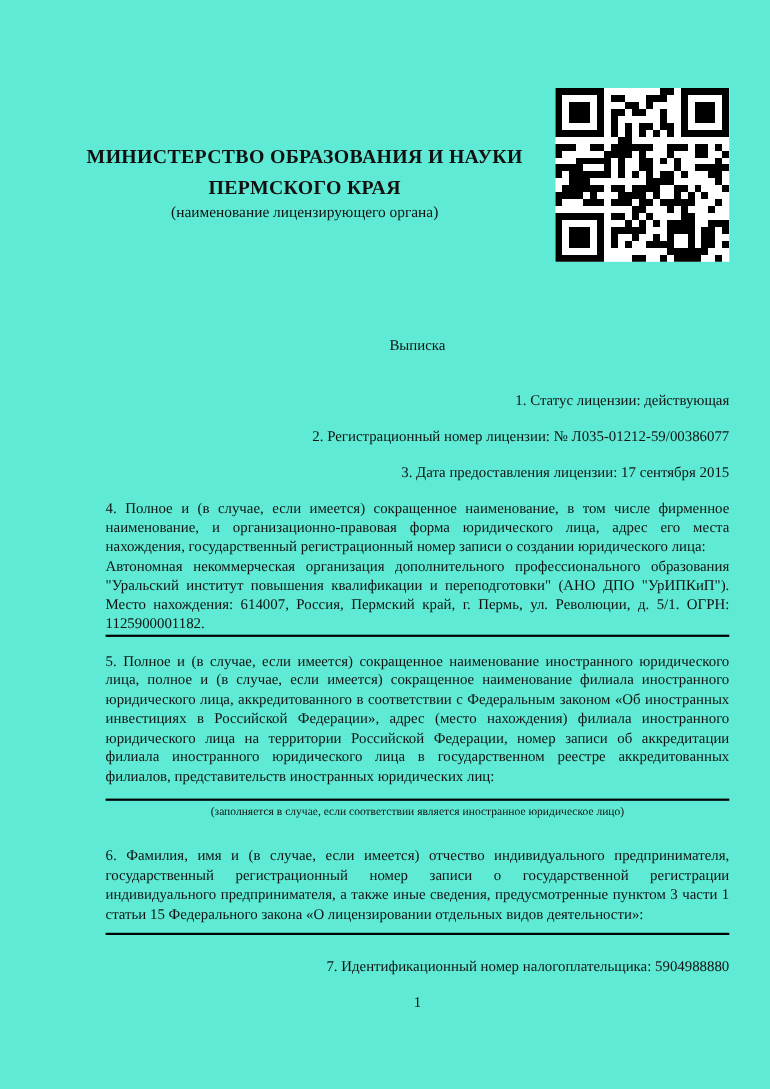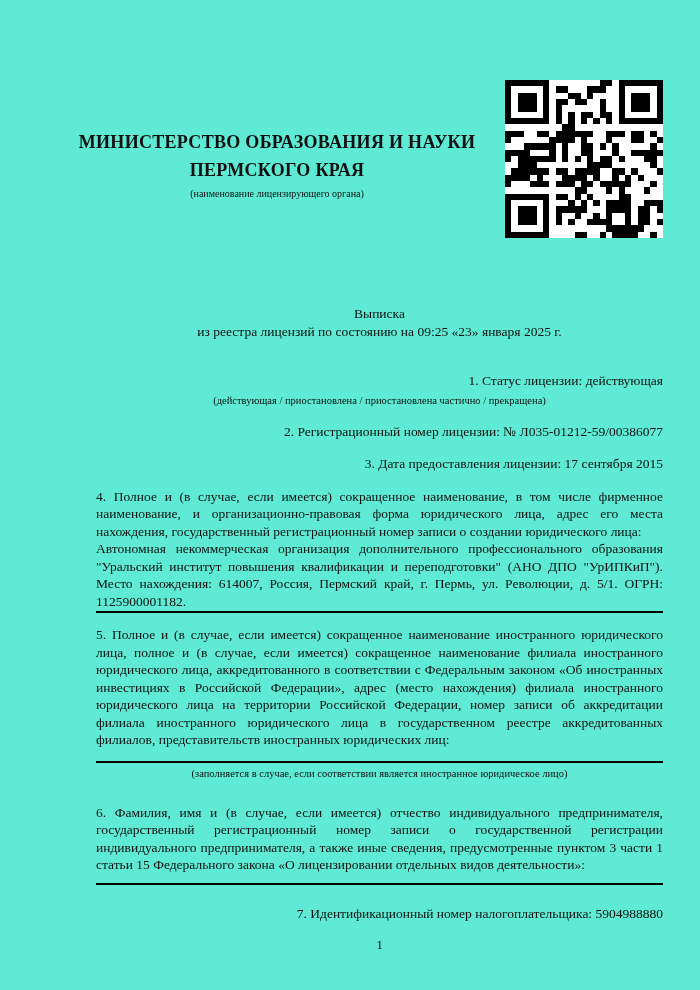--- a/index.html
+++ b/index.html
@@ -33,21 +33,21 @@
     width: 430px;
     text-align: center;
   }
   .ministry-name {
     font-weight: bold;
     font-size: 18px;
     line-height: 28px;
     letter-spacing: 0.3px;
   }
   .ministry-caption {
-    font-size: 10px;
+    font-size: 14px;
     line-height: 13px;
     margin-top: 3px;
   }
   .qr-box {
     position: absolute;
     top: 80px;
     right: 37px;
     width: 158px;
     height: 158px;
     background: #ffffff;
@@ -331,28 +331,26 @@
           <rect x="20" y="24" width="1" height="1" fill="#000"></rect>
           <rect x="23" y="24" width="1" height="1" fill="#000"></rect>
         </svg>
     </div>
   </div>
 
   <div class="content">
 
     <div class="doc-title">
       <div>Выписка</div>
-      <div>из реестра лицензий по состоянию на 09:25 «23» января 2025 г.</div>
     </div>
 
     <div class="items">
 
       <div class="item mb-item1">
         <div class="item-text plain">1. Статус лицензии: действующая</div>
-        <div class="item-caption">(действующая / приостановлена / приостановлена частично / прекращена)</div>
       </div>
 
       <div class="item mb-item2">
         <div class="item-text plain">2. Регистрационный номер лицензии: № Л035-01212-59/00386077</div>
       </div>
 
       <div class="item mb-item3">
         <div class="item-text plain">3. Дата предоставления лицензии: 17 сентября 2015</div>
       </div>
 

